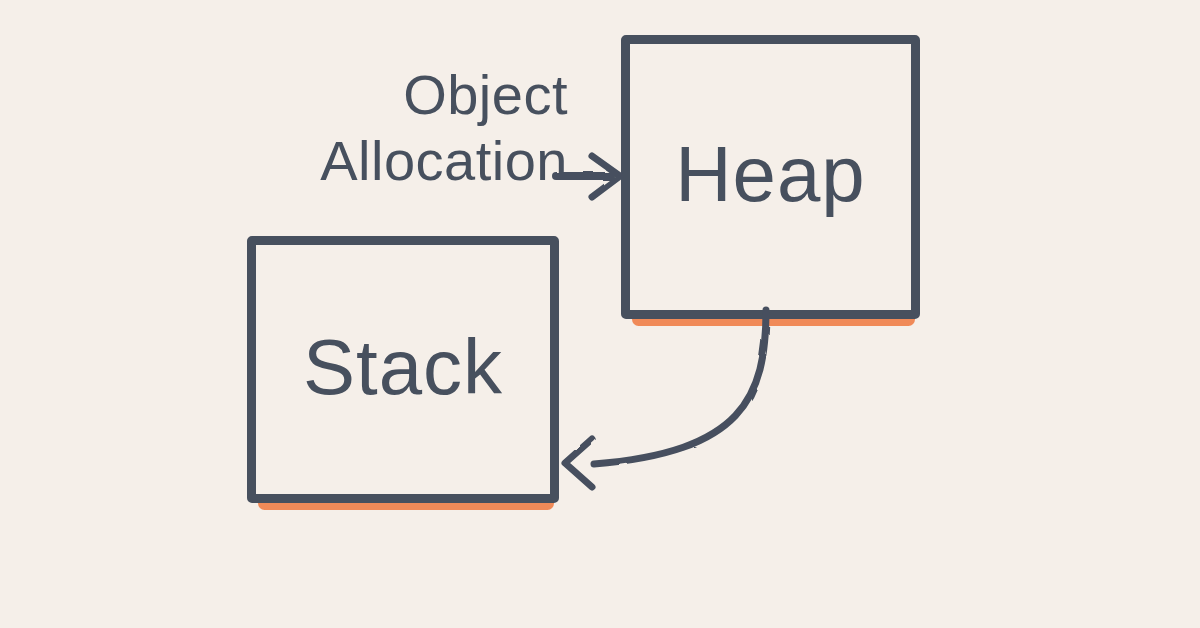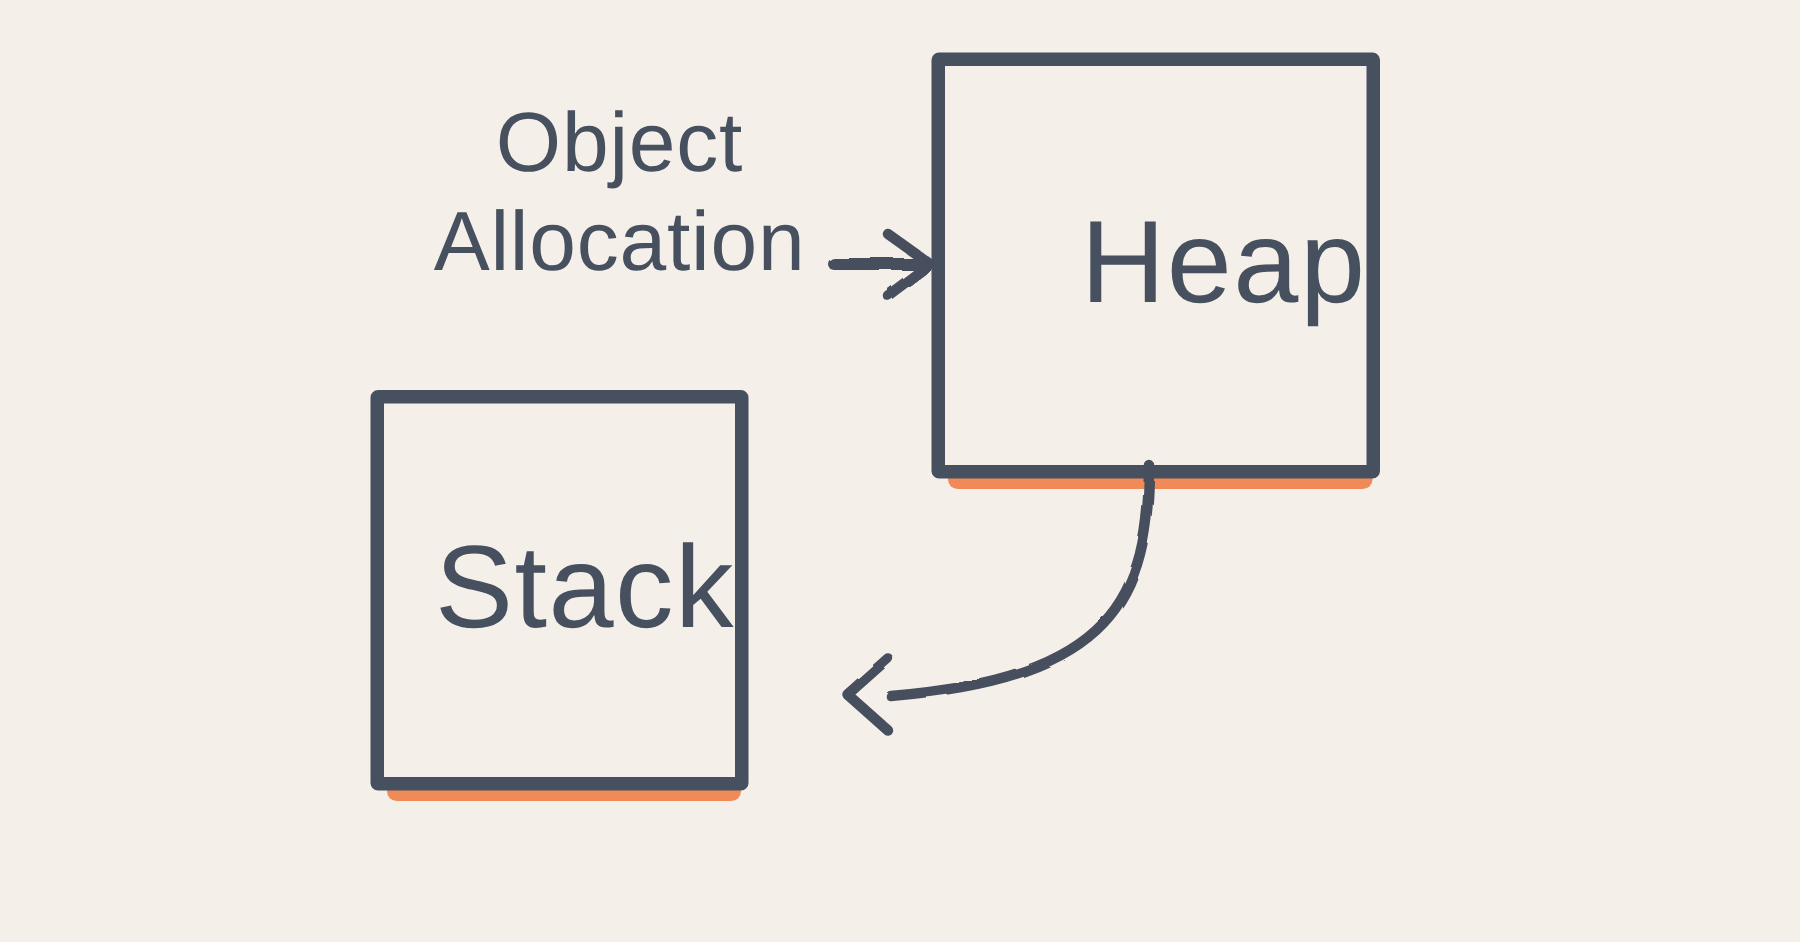--- a/index.html
+++ b/index.html
@@ -15,55 +15,55 @@
     background:var(--bg);
     overflow:hidden;
     z-index:0;
     font-family:"Liberation Sans","DejaVu Sans",sans-serif;
     color:var(--ink);
   }
   .box{
     position:absolute;
     border:9px solid var(--ink);
     border-radius:5px;
-    display:flex;align-items:center;justify-content:flex-end;
+    display:flex;align-items:center;justify-content:center;
     background:transparent;
   }
   
   .box::after{
     content:"";
     position:absolute;
     left:2px;right:-4px;
     bottom:-16px;
     height:13px;
     border-radius:8px;
     background:var(--accent);
     z-index:-1;
   }
   .box-heap{left:621px;top:35px;width:299px;height:284px;}
-  .box-stack{left:247px;top:260px;width:252px;height:267px;}
+  .box-stack{left:247px;top:236px;width:312px;height:267px;}
   .box-label{
     font-size:78px;
     font-weight:400;
     letter-spacing:1px;
     line-height:1;
     padding-bottom:6px;
     color:var(--ink);
   }
   .edge-label{
     position:absolute;
     text-align:center;
     font-weight:400;
     color:var(--ink);
     letter-spacing:0.5px;
   }
   .edge-label span{display:block;}
   .label-object-allocation{
     left:258px;top:62px;width:310px;
-    font-size:56px;line-height:66px;
+    font-size:56px;line-height:66px;text-align:right;
   }
   .label-garbage-collection{
     left:590px;top:478px;width:330px;
     font-size:55px;line-height:63px;
   }
   svg.connectors{
     position:absolute;inset:0;
     width:1200px;height:628px;
     z-index:5;
     pointer-events:none;

